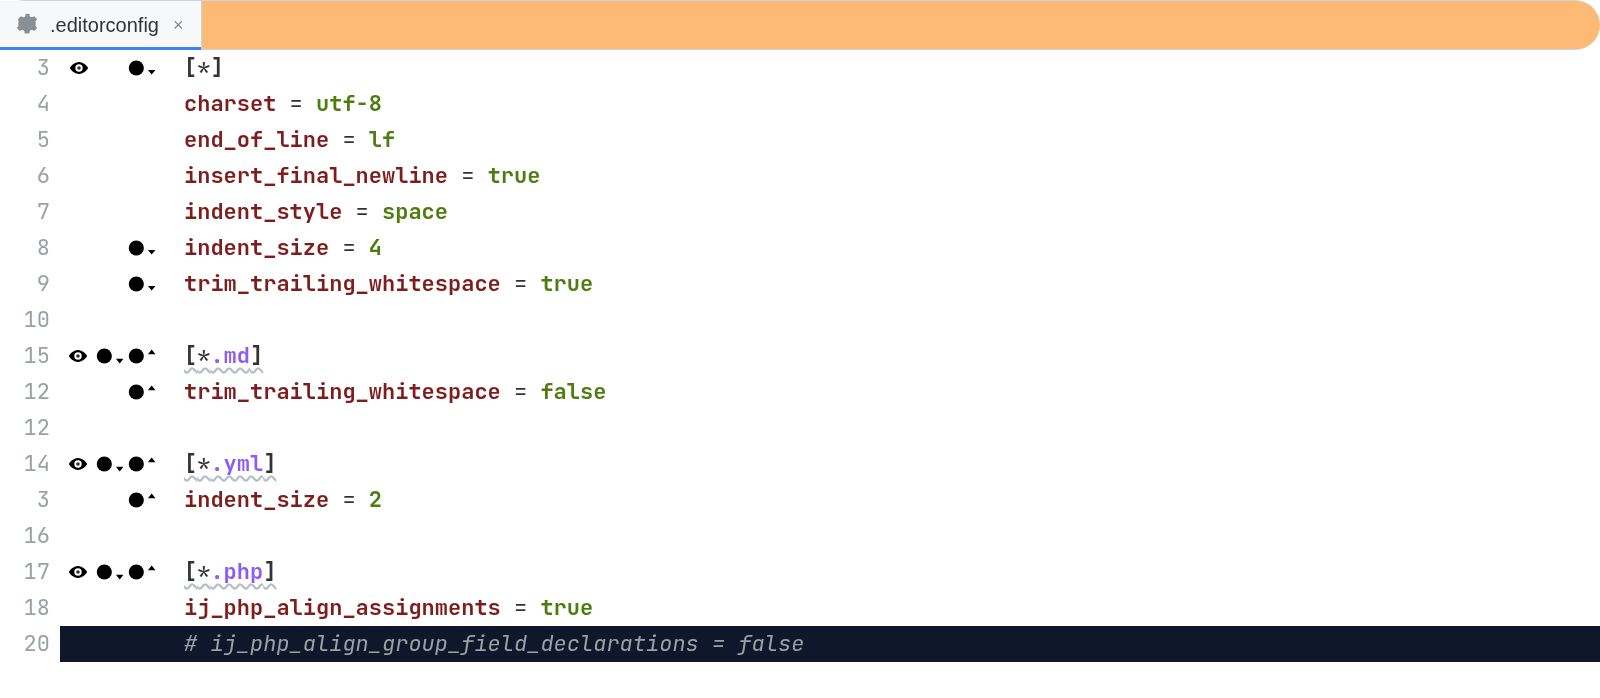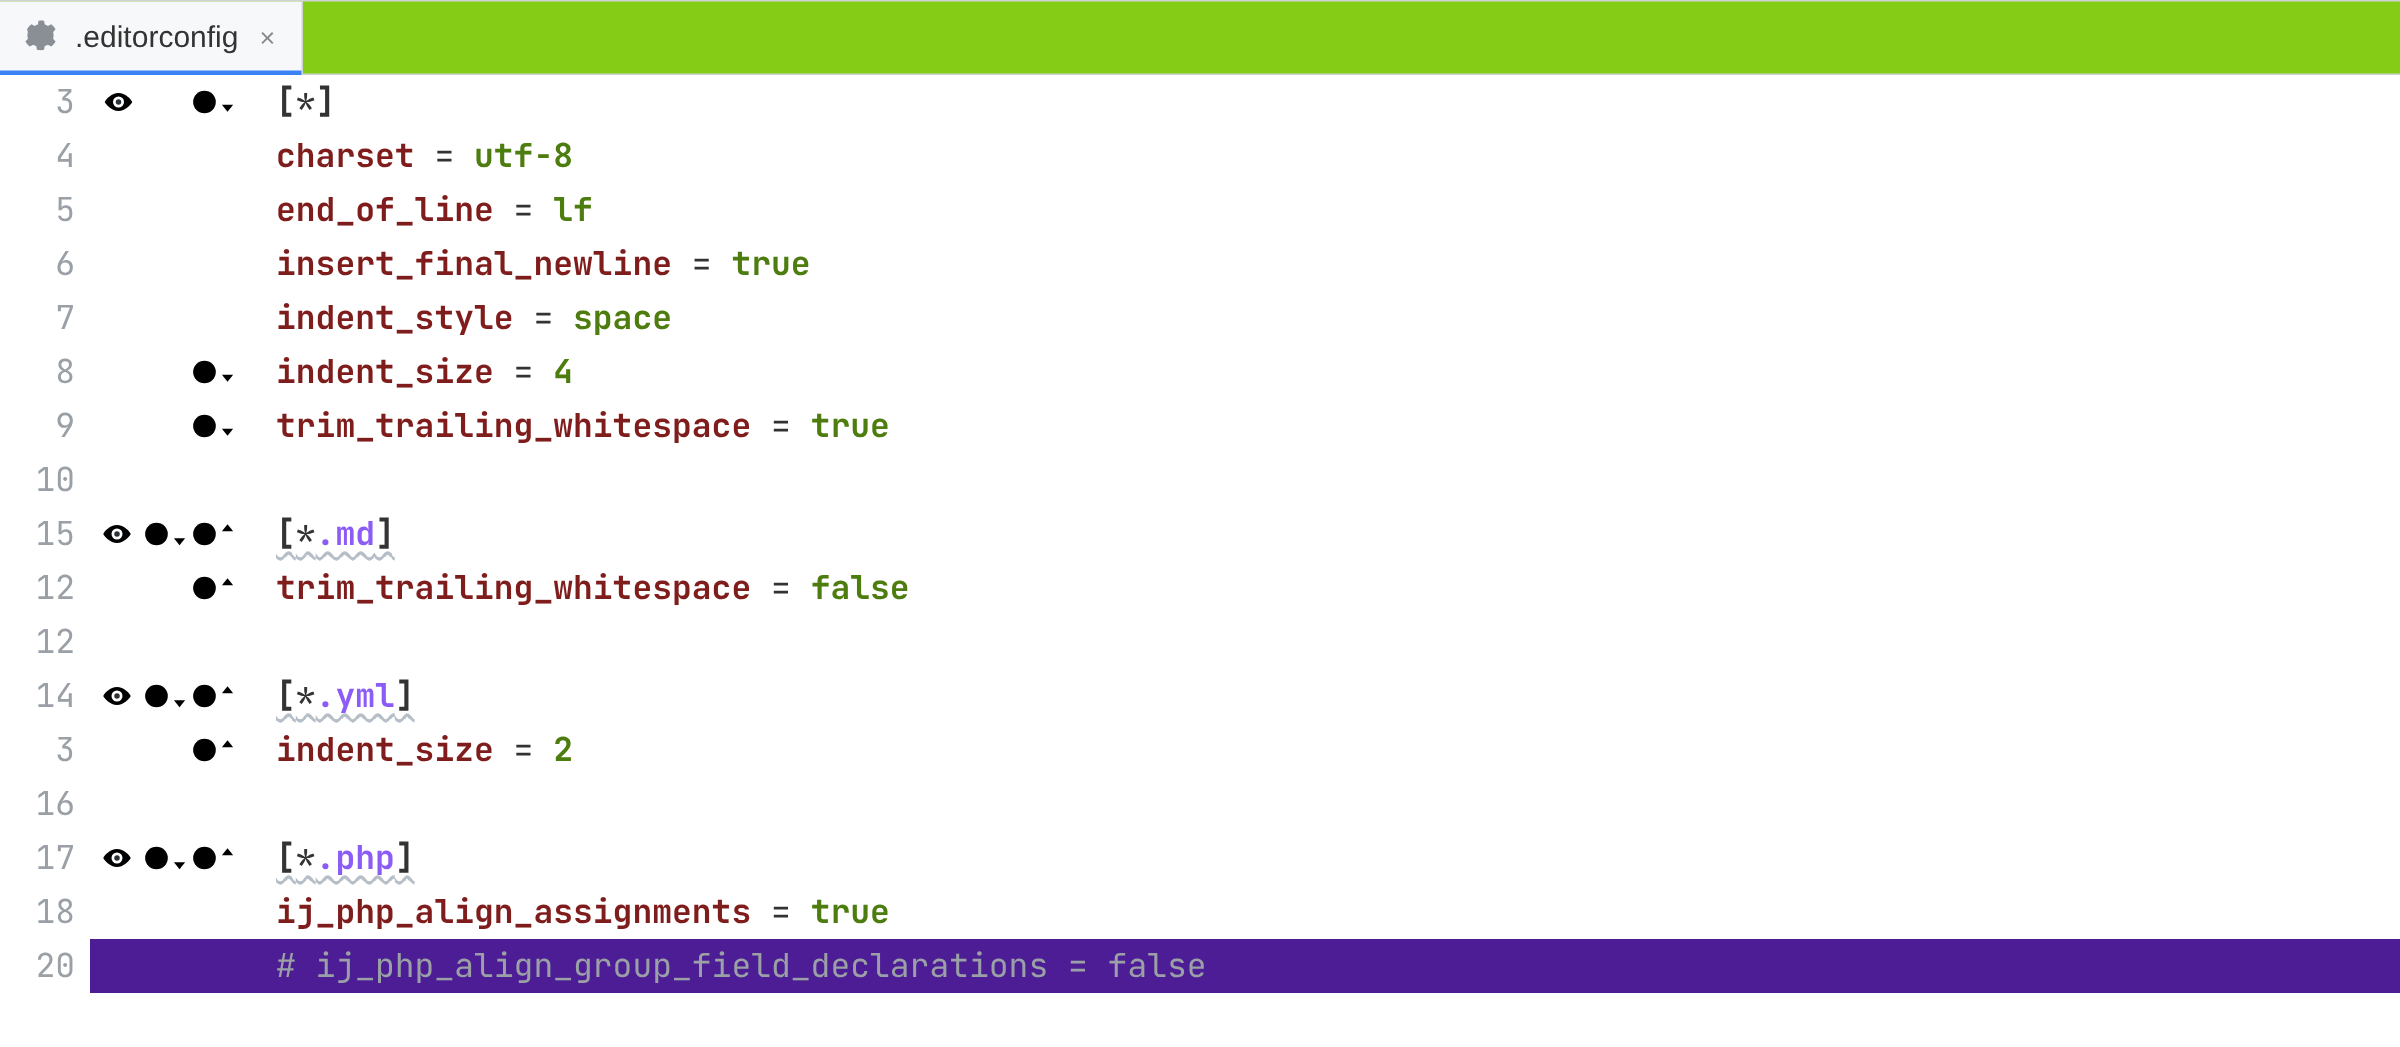--- a/index.html
+++ b/index.html
@@ -8,25 +8,26 @@
     height: 698px;
     font-family: "Segoe UI", Arial, sans-serif;
     font-size: 14px;
     background: #ffffff;
     overflow: hidden;
   }
 
   
   .tabbar {
     height: 50px;
-    background: #84cc16;
+    background: #fdba74;
     border-top: 1px solid #d0d3d6;
     border-bottom: 1px solid #d0d3d6;
     display: flex;
     align-items: flex-end;
+    border-radius: 25px;
   }
   .tab {
     height: 100%;
     display: flex;
     align-items: center;
     padding: 0 18px 0 14px;
     background: #f6f8fa;
     border-right: 1px solid #d0d3d6;
     position: relative;
     cursor: pointer;
@@ -58,21 +59,21 @@
     font-family: "JetBrains Mono", "DejaVu Sans Mono", Consolas, monospace;
     font-size: 22px;
     line-height: 36px;
   }
   .line {
     display: flex;
     height: 36px;
     align-items: center;
     white-space: pre;
   }
-  .line.highlight { background: #4c1d95; }
+  .line.highlight { background: #0f172a; }
   .gutter {
     width: 60px;
     text-align: right;
     padding-right: 10px;
     color: #9aa0a6;
     background: #ffffff;
     user-select: none;
     font-variant-numeric: tabular-nums;
     white-space: nowrap;
   }
@@ -90,21 +91,21 @@
     flex: 1;
     padding-left: 24px;
   }
 
   
   .kw   { color: #7f1d1d; font-weight: 600; }   
   .op   { color: #333; }
   .val  { color: #4d7c0f; font-weight: 600; }   
   .sect { color: #333; font-weight: 600; }      
   .sectname { color: #8b5cf6; font-weight: 600; }
-  .comment { color: #9aa0a6; }
+  .comment { color: #9aa0a6; font-style: italic; }
   .underline {
     text-decoration-line: underline;
     text-decoration-style: wavy;
     text-decoration-color: #b6bfc8;
     text-underline-offset: 4px;
   }
 
   
   svg.eye { width: 22px; height: 22px; }
   svg.disc { width: 22px; height: 22px; }

